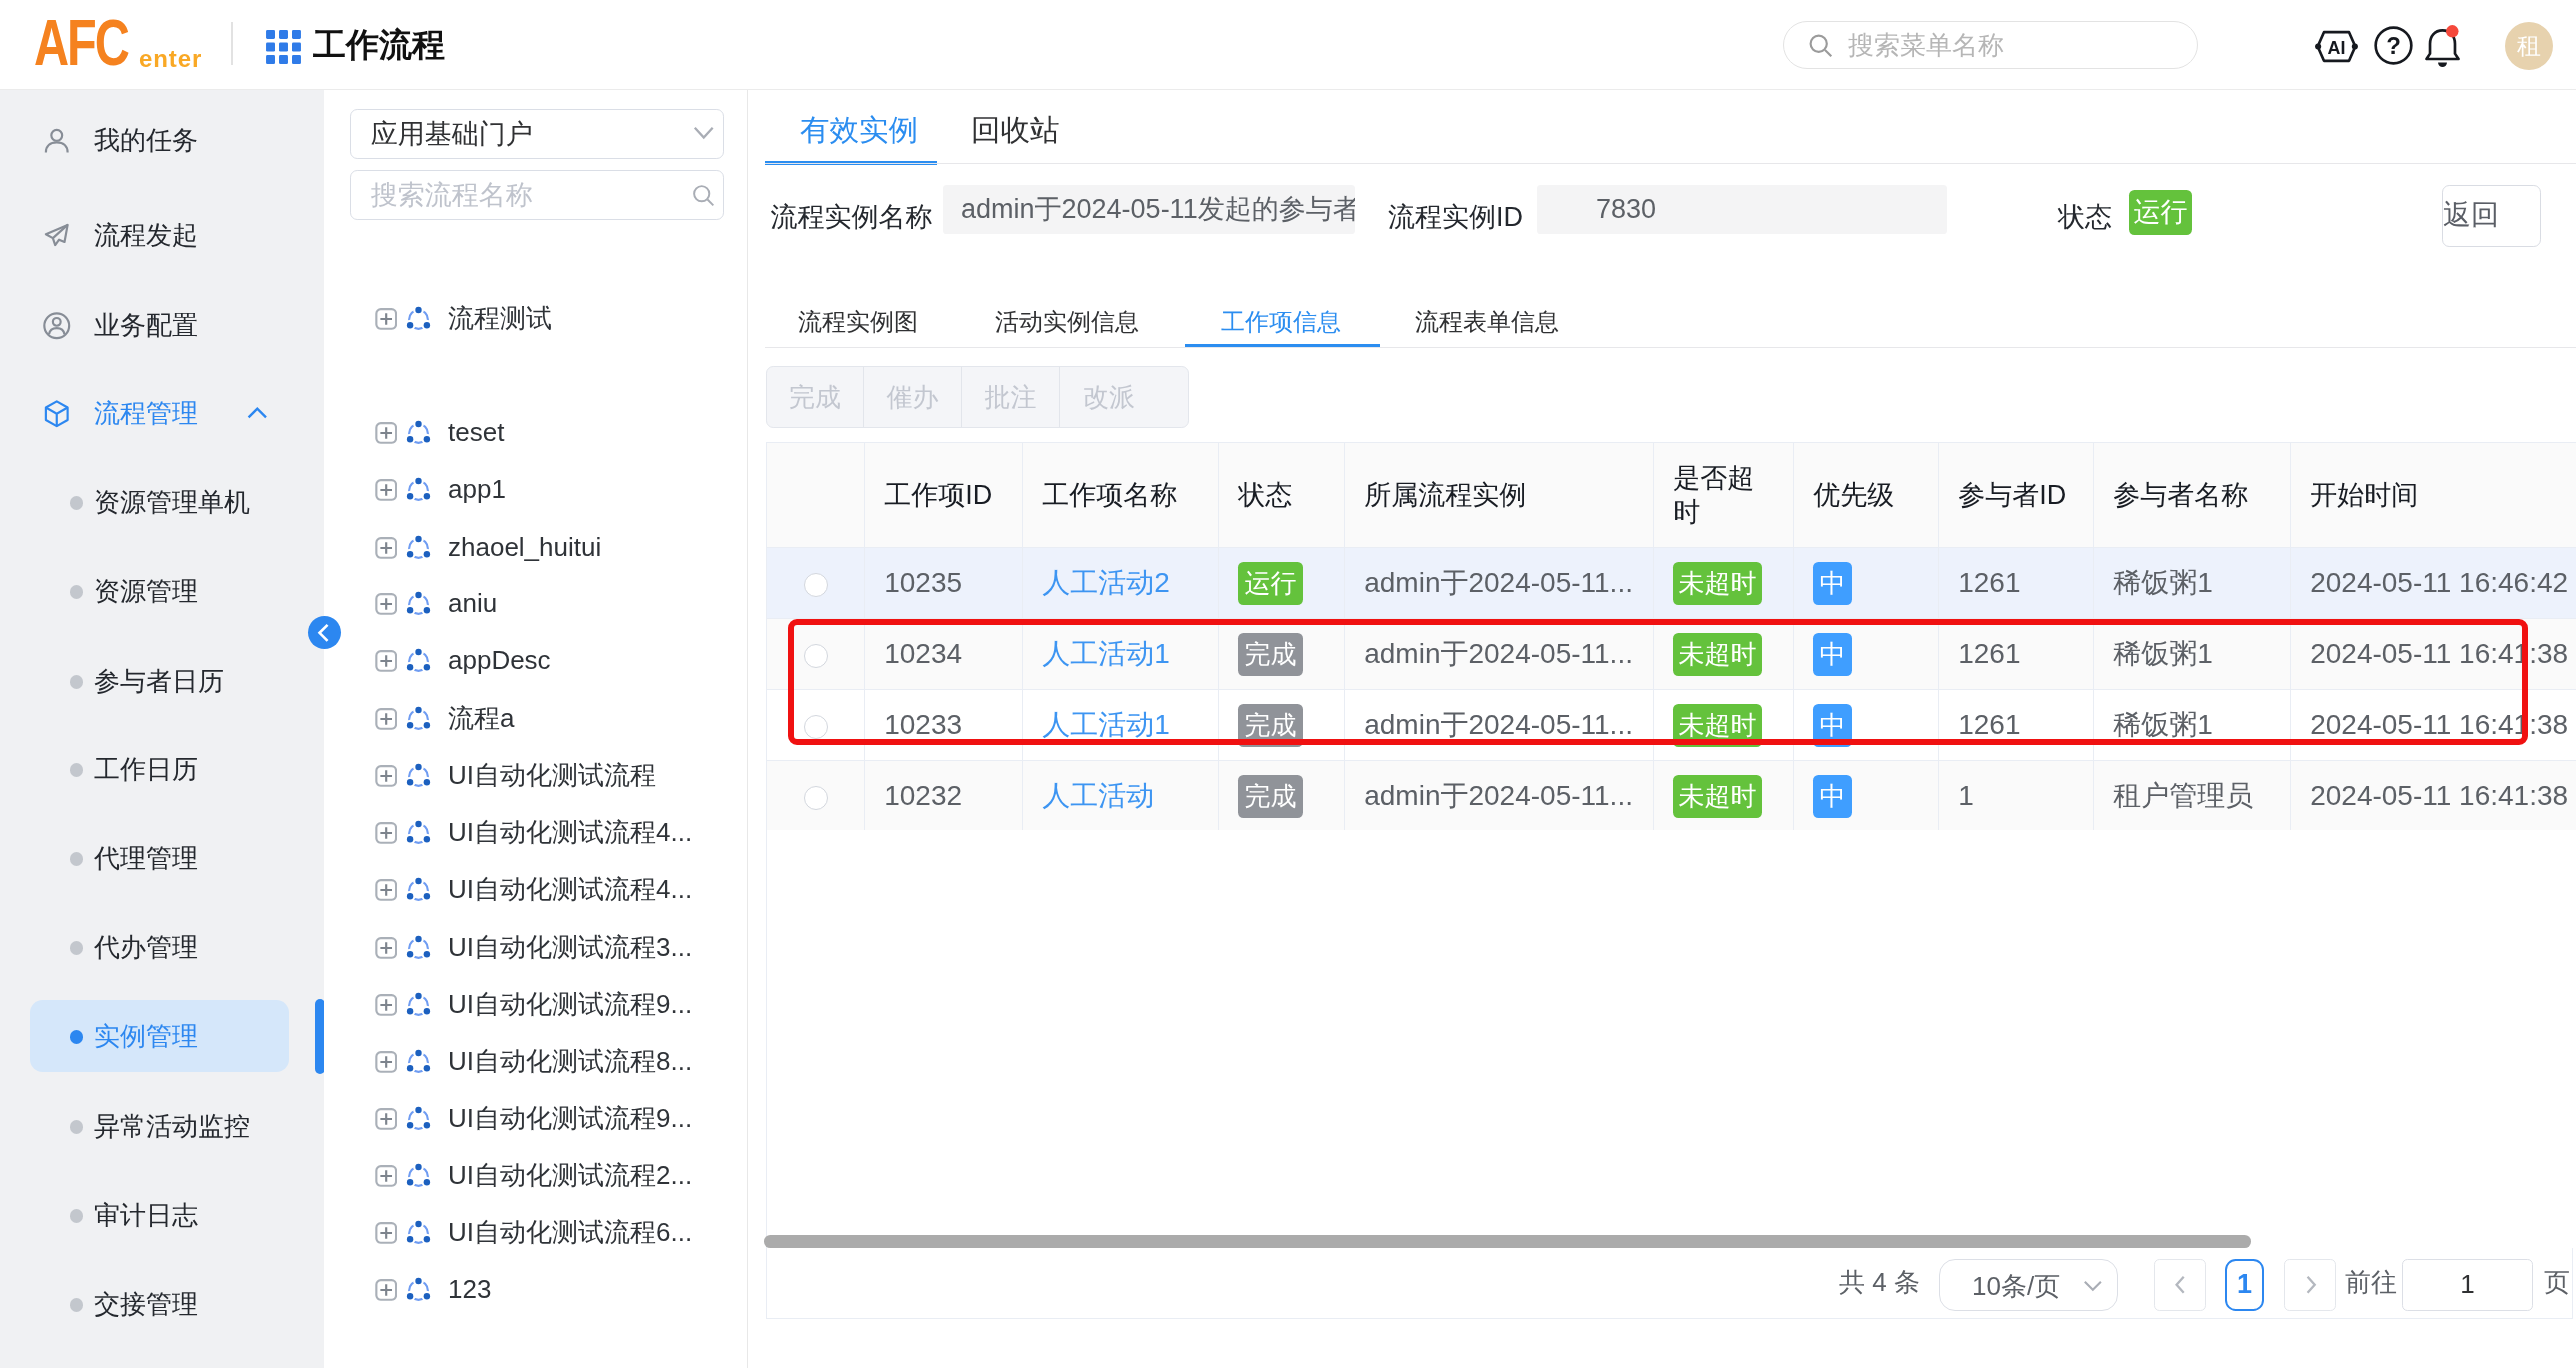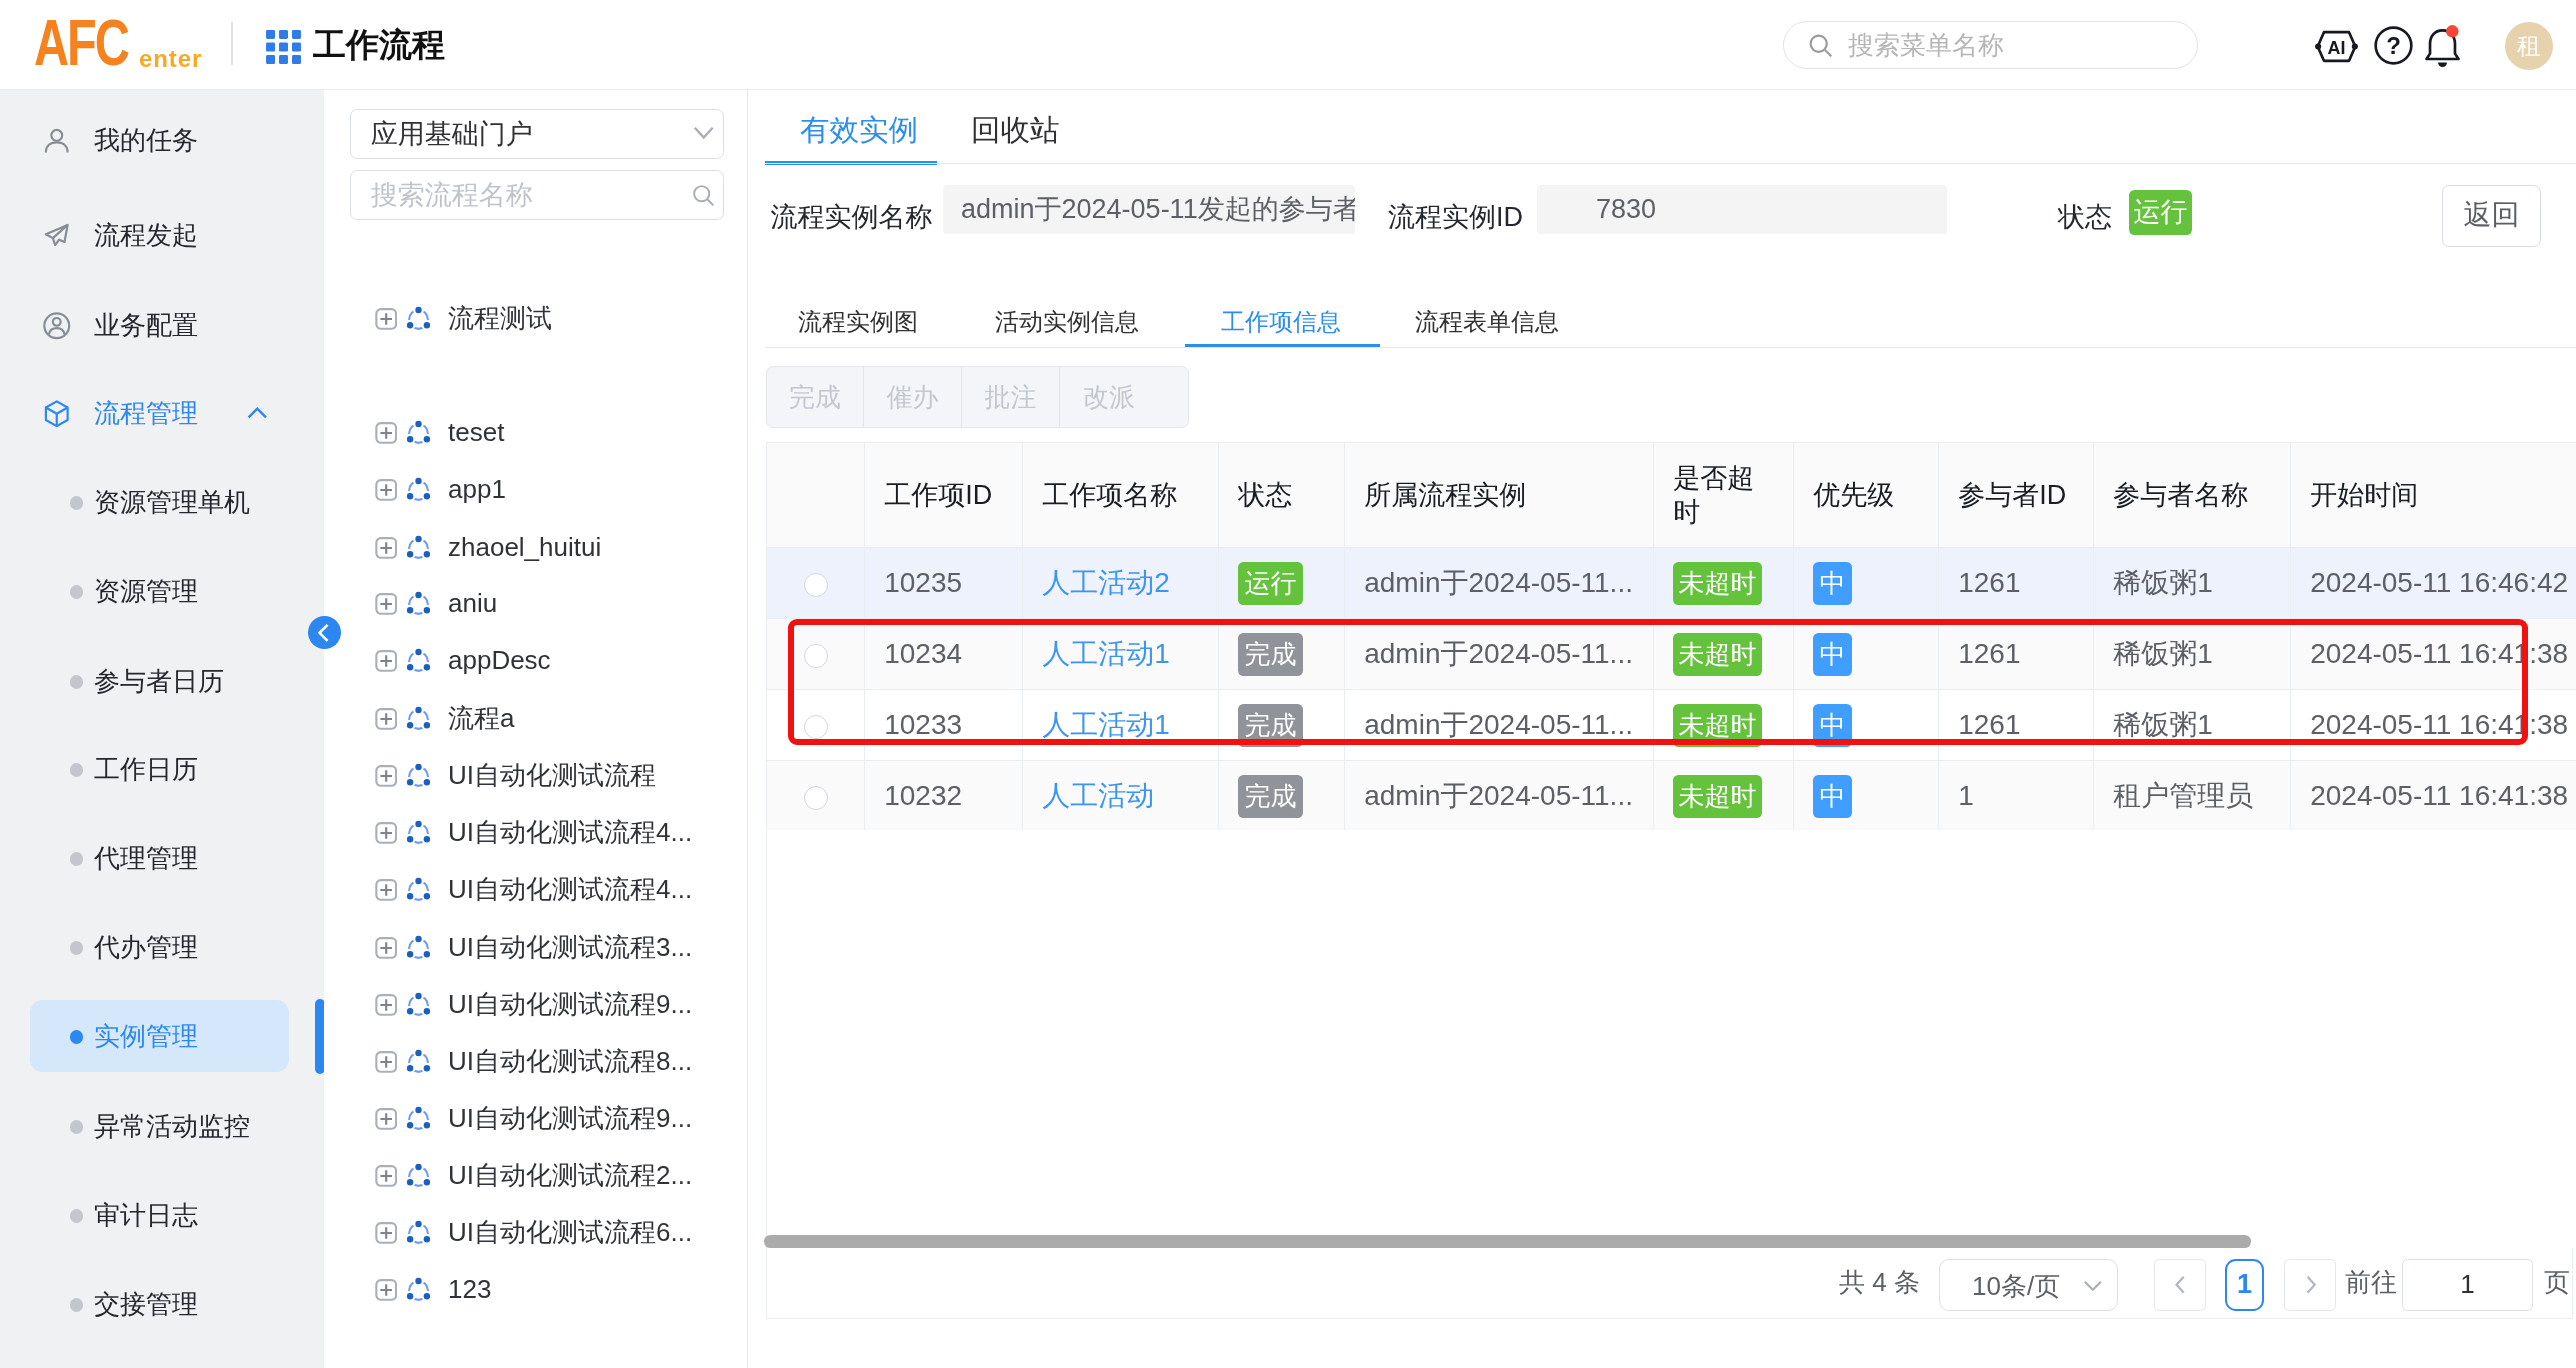--- a/index.html
+++ b/index.html
@@ -32,21 +32,21 @@
 .tsel .ph{color:#bfc3cc}
 .trow{position:absolute;left:0;width:424px;height:43px;font-size:26px;line-height:43px;color:#2f3338}
 .trow .lbl{position:absolute;left:124px;top:0;white-space:nowrap}
 .trow svg{position:absolute;top:50%;transform:translateY(-50%)}
 
 .main{position:absolute;left:748px;top:90px;width:1828px;height:1278px;background:#fff}
 .tab1a{position:absolute;left:52px;top:20.6px;font-size:29.5px;color:#2b8df0}
 .tab1b{position:absolute;left:223px;top:20.6px;font-size:29.5px;color:#303133}
 .flbl{position:absolute;font-size:27px;line-height:32px;color:#24282e}
 .finput{position:absolute;top:95px;height:49px;white-space:nowrap;overflow:hidden;background:#f4f4f5;border-radius:3.6px;font-size:27px;color:#5c6066;line-height:49px}
-.btn-back{position:absolute;left:2442px;top:185px;width:99px;height:62px;border:1.8px solid #d9dce3;border-radius:7.2px;font-size:28px;color:#5a5e66;text-align:center;line-height:58px;background:#fff}
+.btn-back{position:absolute;left:2442px;top:185px;width:99px;height:62px;border:1.8px solid #d9dce3;border-radius:7.2px;font-size:28px;color:#5a5e66;line-height:58px;background:#fff}
 .tab2{position:absolute;top:216px;font-size:24px;color:#303133;line-height:32px}
 .btngroup{position:absolute;width:423px;height:62px;border:0.9px solid #e3e6ec;border-radius:7.2px;background:#f4f5f8}
 .btngroup div{float:left;width:97px;height:60px;text-align:center;line-height:60px;font-size:26px;color:#c3c7d0;border-right:0.9px solid #e2e5eb}
 .btngroup div:last-child{border-right:none}
 
 .twrap{position:absolute;left:766px;top:442px;width:1810px;height:388px;overflow:hidden}
 table{border-collapse:collapse;table-layout:fixed;width:1827px}
 td,th{border:0.9px solid #e9edf4;font-weight:normal;text-align:left;padding:0 0 0 19.7px;font-size:27px;color:#5c6066;overflow:hidden;white-space:nowrap}
 th{color:#181c23;background:#fafafa;height:105px;line-height:34px}
 td{height:71px;font-size:28px}
@@ -606,21 +606,21 @@
         </tr>
       </tbody>
     </table>
   </div>
 <div class="botbox-l"></div>
 <div class="botbox-b"></div>
 <div class="botbox-r"></div>
 <div class="redbox"></div>
 <div class="hscroll"></div>
 <div class="ptxt" style="left:1839px">共 4 条</div>
-<div class="pgc" style="left:1939px;width:179px;border:1.8px solid #dcdfe6;border-radius:10px;background:#fff">
+<div class="pgc" style="left:1939px;width:179px;border:1.8px solid #dcdfe6;border-radius:16px;background:#fff">
     <div style="position:absolute;left:32px;top:9px;font-size:26px;color:#5c6066">10条/页</div>
     <svg style="position:absolute;left:143px;top:19.7px" width="19.7" height="12.5" viewBox="0 0 22 14" fill="none" stroke="#a9adb5" stroke-width="2.4">
       <path d="M2 2 L11 11 L20 2"></path>
     </svg>
   </div>
 <div class="pgc" style="left:2154px;width:52px;border:1.8px solid #e4e7ec;border-radius:5.4px;background:#fff">
     <svg style="position:absolute;left:18px;top:14.3px" width="14.3" height="21.5" viewBox="0 0 16 24" fill="none" stroke="#b4b8bf" stroke-width="2.6">
       <path d="M12 3 L4 12 L12 21"></path>
     </svg>
   </div>

